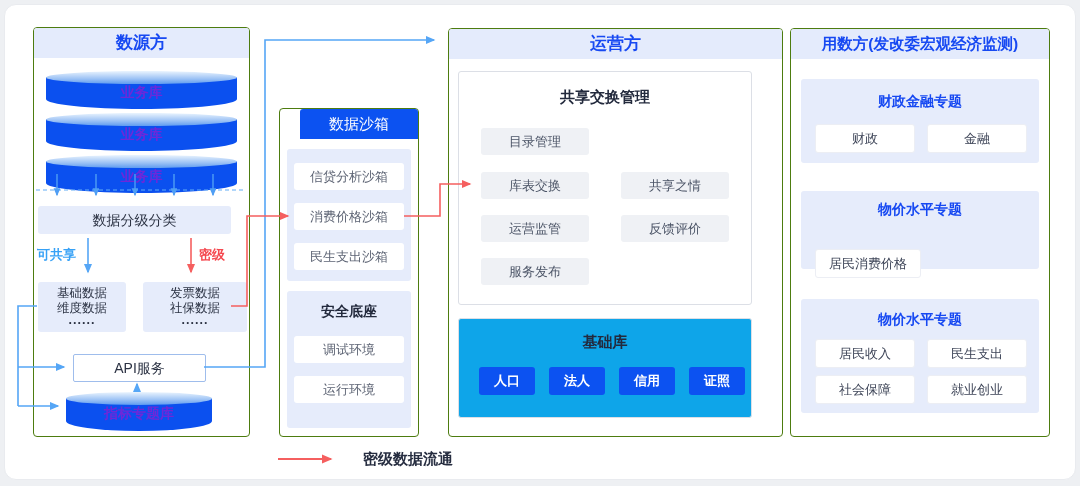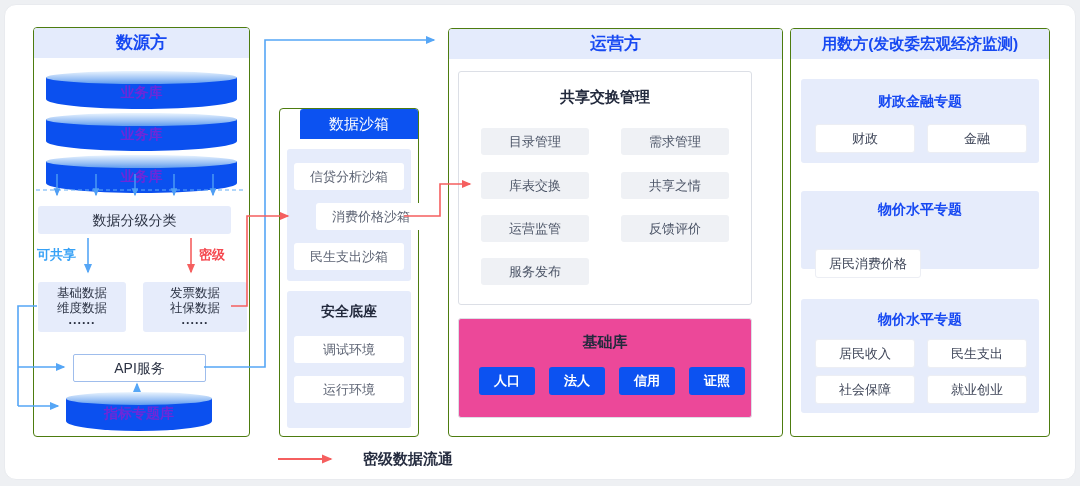--- a/index.html
+++ b/index.html
@@ -92,46 +92,45 @@
     <div class="cyl-top"></div>
     <div class="cyl-label">指标专题库</div>
   </div>
 </div>
 
 <div class="panel" style="left:279px;top:108px;width:138px;height:327px;">
   <div class="blue-header">数据沙箱</div>
 
   <div class="lav" style="position:absolute;left:7px;top:40px;width:124px;height:132px;">
     <div class="whitebox" style="left:7px;top:14px;width:110px;height:27px;line-height:27px;">信贷分析沙箱</div>
-    <div class="whitebox" style="left:7px;top:54px;width:110px;height:27px;line-height:27px;margin-left:22px;">消费价格沙箱</div>
+    <div class="whitebox" style="left:7px;top:54px;width:110px;height:27px;line-height:27px;">消费价格沙箱</div>
     <div class="whitebox" style="left:7px;top:94px;width:110px;height:27px;line-height:27px;">民生支出沙箱</div>
   </div>
 
   <div class="lav" style="position:absolute;left:7px;top:182px;width:124px;height:137px;">
     <div class="sec-title" style="top:12px;font-size:14px;">安全底座</div>
     <div class="whitebox" style="left:7px;top:45px;width:110px;height:27px;line-height:27px;">调试环境</div>
     <div class="whitebox" style="left:7px;top:85px;width:110px;height:27px;line-height:27px;">运行环境</div>
   </div>
 </div>
 
 <div class="panel" style="left:448px;top:28px;width:333px;height:407px;">
   <div class="panel-header">运营方</div>
 
   <div style="position:absolute;left:9px;top:42px;width:292px;height:232px;border:1px solid #dcdfe6;border-radius:3px;background:#fff;">
     <div class="sec-title" style="top:16px;">共享交换管理</div>
     <div class="graybox" style="left:22px;top:56px;width:108px;height:27px;line-height:27px;">目录管理</div>
-    <div class="graybox" style="left:162px;top:56px;width:108px;height:27px;line-height:27px;">需求管理</div>
     <div class="graybox" style="left:22px;top:100px;width:108px;height:27px;line-height:27px;">库表交换</div>
     <div class="graybox" style="left:162px;top:100px;width:108px;height:27px;line-height:27px;">共享之情</div>
     <div class="graybox" style="left:22px;top:143px;width:108px;height:27px;line-height:27px;">运营监管</div>
     <div class="graybox" style="left:162px;top:143px;width:108px;height:27px;line-height:27px;">反馈评价</div>
     <div class="graybox" style="left:22px;top:186px;width:108px;height:27px;line-height:27px;">服务发布</div>
   </div>
 
-  <div style="position:absolute;left:9px;top:289px;width:292px;height:98px;border:1px solid #dcdfe6;border-radius:3px;background:#ec4899;">
+  <div style="position:absolute;left:9px;top:289px;width:292px;height:98px;border:1px solid #dcdfe6;border-radius:3px;background:#0ea5e9;">
     <div class="sec-title" style="top:14px;">基础库</div>
     <div class="bluebtn" style="left:20px;top:48px;width:56px;height:28px;line-height:28px;">人口</div>
     <div class="bluebtn" style="left:90px;top:48px;width:56px;height:28px;line-height:28px;">法人</div>
     <div class="bluebtn" style="left:160px;top:48px;width:56px;height:28px;line-height:28px;">信用</div>
     <div class="bluebtn" style="left:230px;top:48px;width:56px;height:28px;line-height:28px;">证照</div>
   </div>
 </div>
 
 <div class="panel" style="left:790px;top:28px;width:258px;height:407px;">
   <div class="panel-header" style="font-size:15.5px;">用数方(发改委宏观经济监测)</div>

